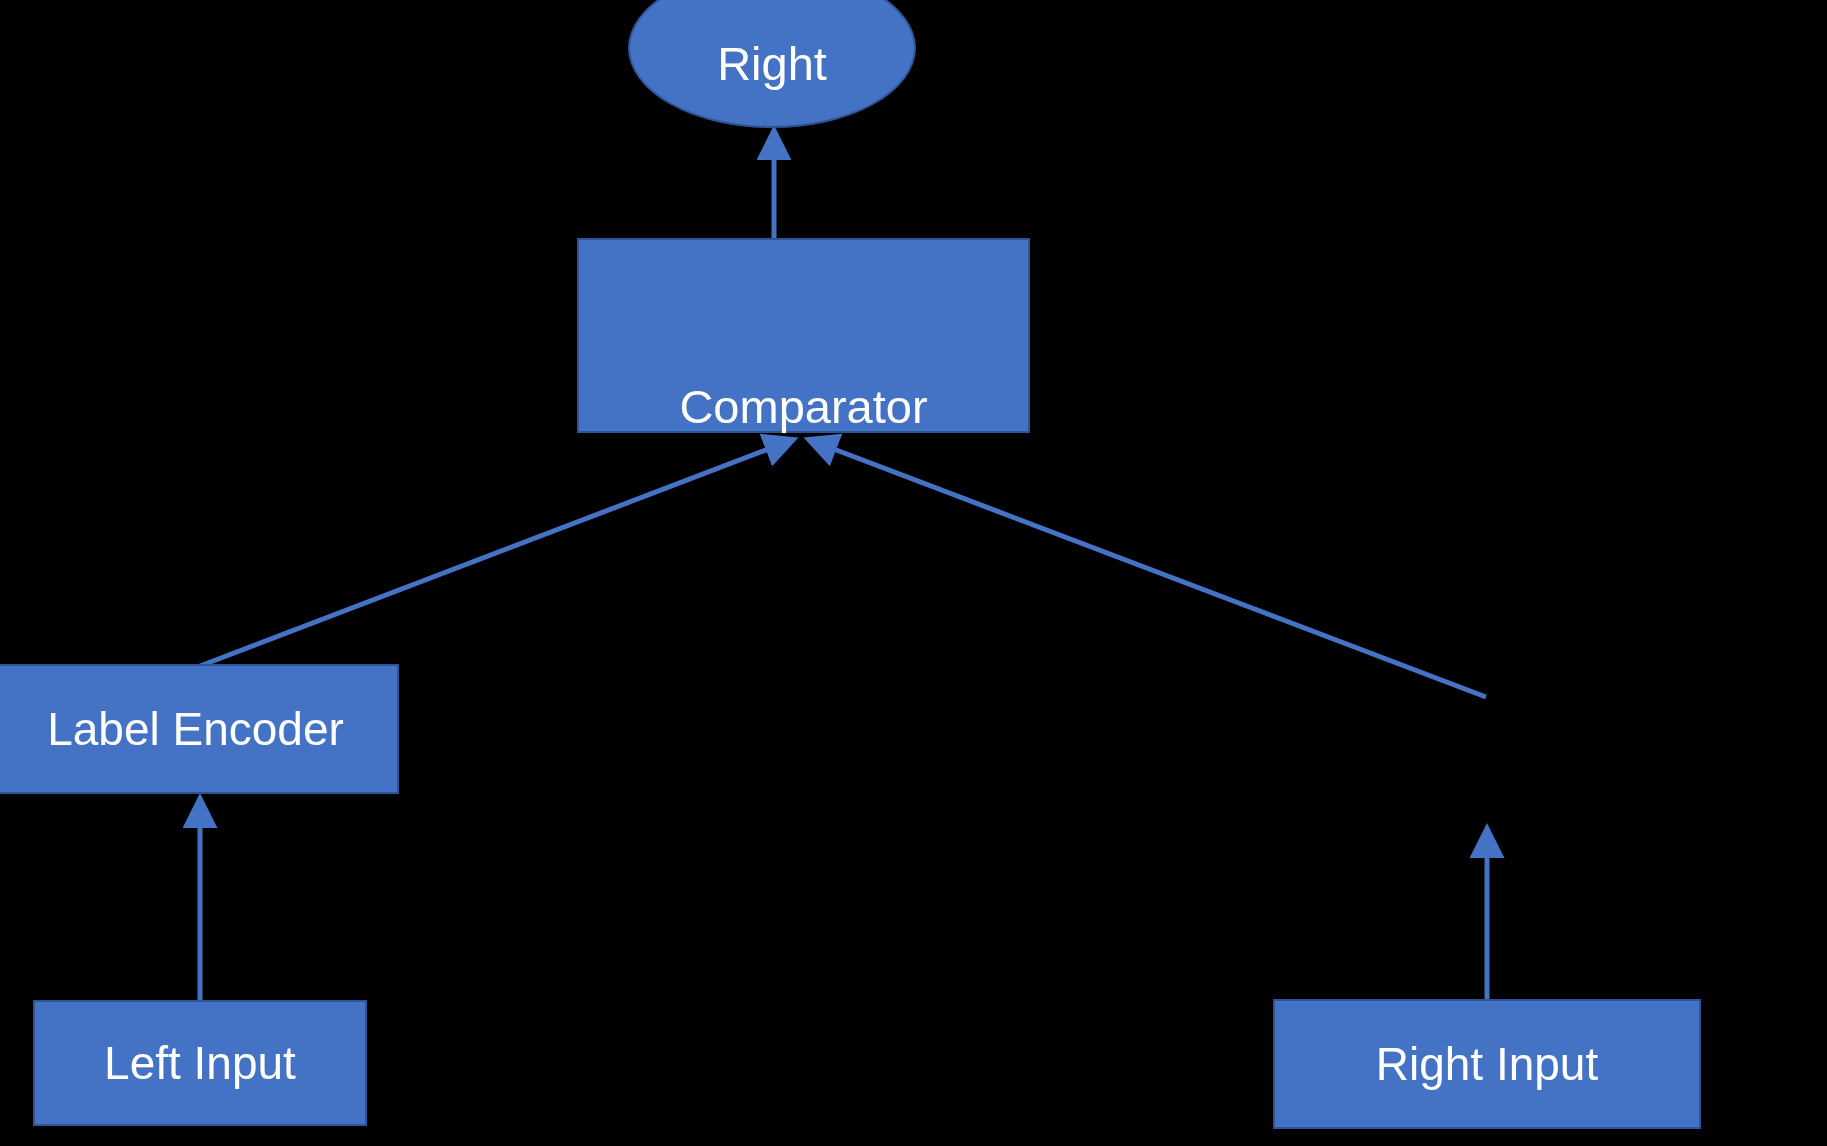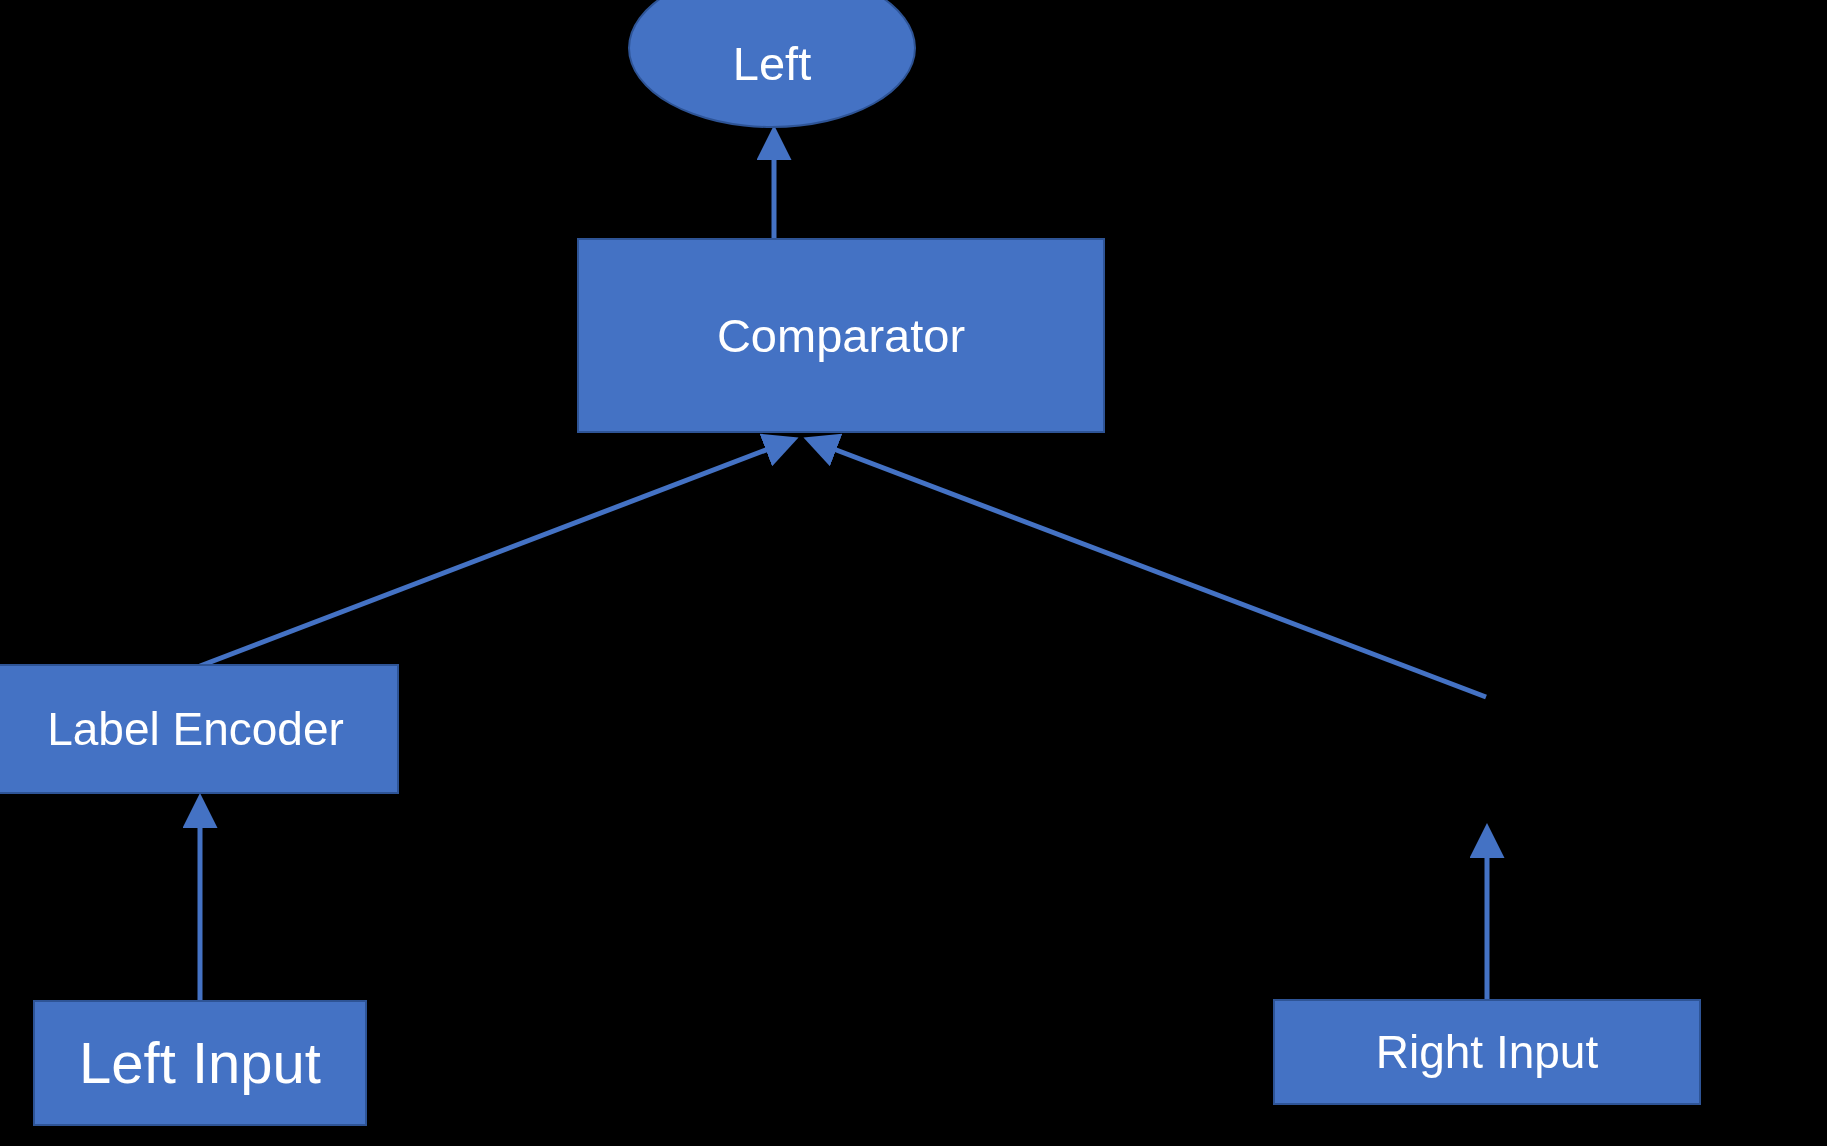--- a/index.html
+++ b/index.html
@@ -55,50 +55,51 @@
     width: 288px;
     height: 160px;
     font-size: 47px;
   }
   #node-label-ellipse .node-label {
     transform: translateY(16px);
   }
   #node-comparator {
     left: 577px;
     top: 238px;
-    width: 528px;
+    width: 453px;
     height: 195px;
     font-size: 47px;
+    align-items: flex-end;
   }
   #node-left-encoder {
     left: -8px;
     top: 664px;
     width: 407px;
     height: 130px;
     font-size: 46px;
   }
   #node-right-encoder {
     left: 1274px;
     top: 695px;
     width: 427px;
     height: 129px;
     font-size: 46px;
   }
   #node-left-input {
     left: 33px;
     top: 1000px;
     width: 334px;
     height: 126px;
-    font-size: 58px;
+    font-size: 46px;
   }
   #node-right-input {
     left: 1273px;
     top: 999px;
     width: 428px;
-    height: 106px;
+    height: 130px;
     font-size: 46px;
   }
 </style>
 </head>
 <body>
 
 <div id="canvas">
 
   <svg id="edges" viewBox="0 0 1827 1146" width="1827" height="1146" xmlns="http://www.w3.org/2000/svg">
     <defs>
@@ -112,21 +113,21 @@
     <line x1="200" y1="666" x2="792" y2="440" stroke="#4472C4" stroke-width="5" marker-end="url(#arrowhead)"></line>
 
     <line x1="1486" y1="697" x2="810" y2="440" stroke="#4472C4" stroke-width="5" marker-end="url(#arrowhead)"></line>
 
     <line x1="200" y1="1000" x2="200" y2="800" stroke="#4472C4" stroke-width="5" marker-end="url(#arrowhead)"></line>
 
     <line x1="1487" y1="999" x2="1487" y2="830" stroke="#4472C4" stroke-width="5" marker-end="url(#arrowhead)"></line>
   </svg>
 
   <div class="node ellipse" id="node-label-ellipse">
-    <span class="node-label">Left</span>
+    <span class="node-label">Right</span>
   </div>
 
   <div class="node rect" id="node-comparator">
     <span class="node-label">Comparator</span>
   </div>
 
   <div class="node rect" id="node-left-encoder">
     <span class="node-label">Label Encoder</span>
   </div>
 

